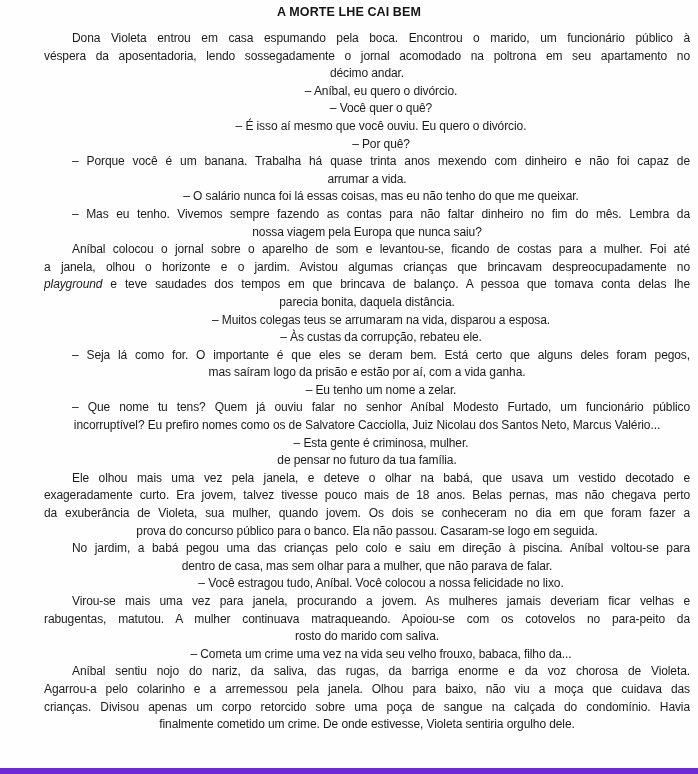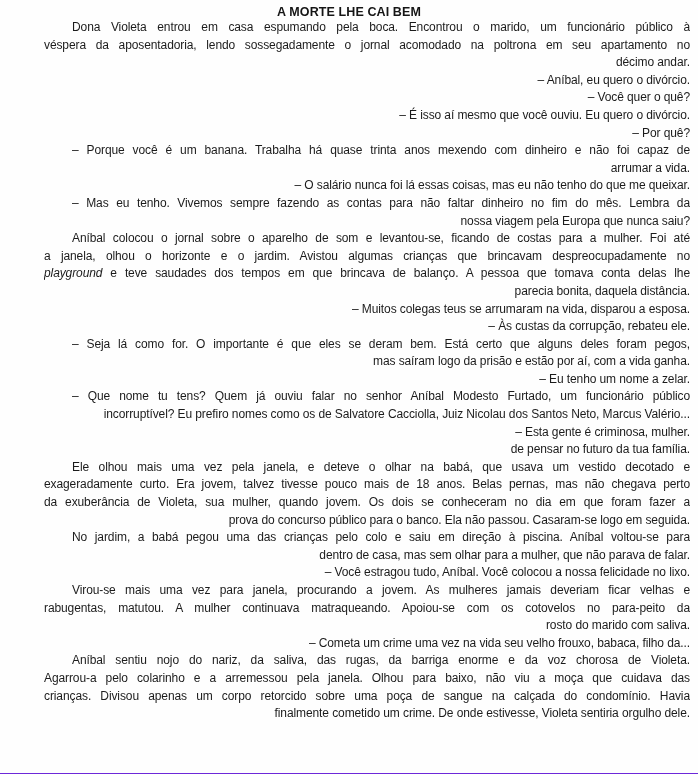--- a/index.html
+++ b/index.html
@@ -2,50 +2,50 @@
 <html><head>
 <meta charset="utf-8">
 <style>
   html, body { margin: 0; padding: 0; background: #ffffff; }
   .page {
     position: relative;
     width: 698px;
     height: 774px;
     box-sizing: border-box;
     background: #fefefe;
-    border-bottom: 1px solid #6d28d9;
+    border-bottom: 6px solid #6d28d9;
     font-family: "Liberation Sans", "DejaVu Sans", sans-serif;
     color: #1b1b1b;
     overflow: hidden;
   }
   .title {
     position: absolute;
     top: 5px;
     left: 0;
     width: 100%;
     text-align: center;
     font-weight: bold;
     font-size: 12.5px;
     letter-spacing: 0.1px;
     color: #151515;
   }
   .textblock {
     position: absolute;
-    top: 19px;
+    top: 30px;
     left: 44px;
     width: 646px;
     font-size: 12px;
     letter-spacing: -0.1px;
   }
   .line {
     position: relative;
     height: 17.6px;
     line-height: 17.6px;
     overflow: hidden;
-    text-align: right;
+    text-align: center;
     white-space: normal;
   }
   .line.j {
     text-align: justify;
     text-align-last: justify;
     text-justify: inter-word;
   }
   .line.ind { text-indent: 28px; }
   i { font-style: italic; margin-top: 32px; }
 </style>

